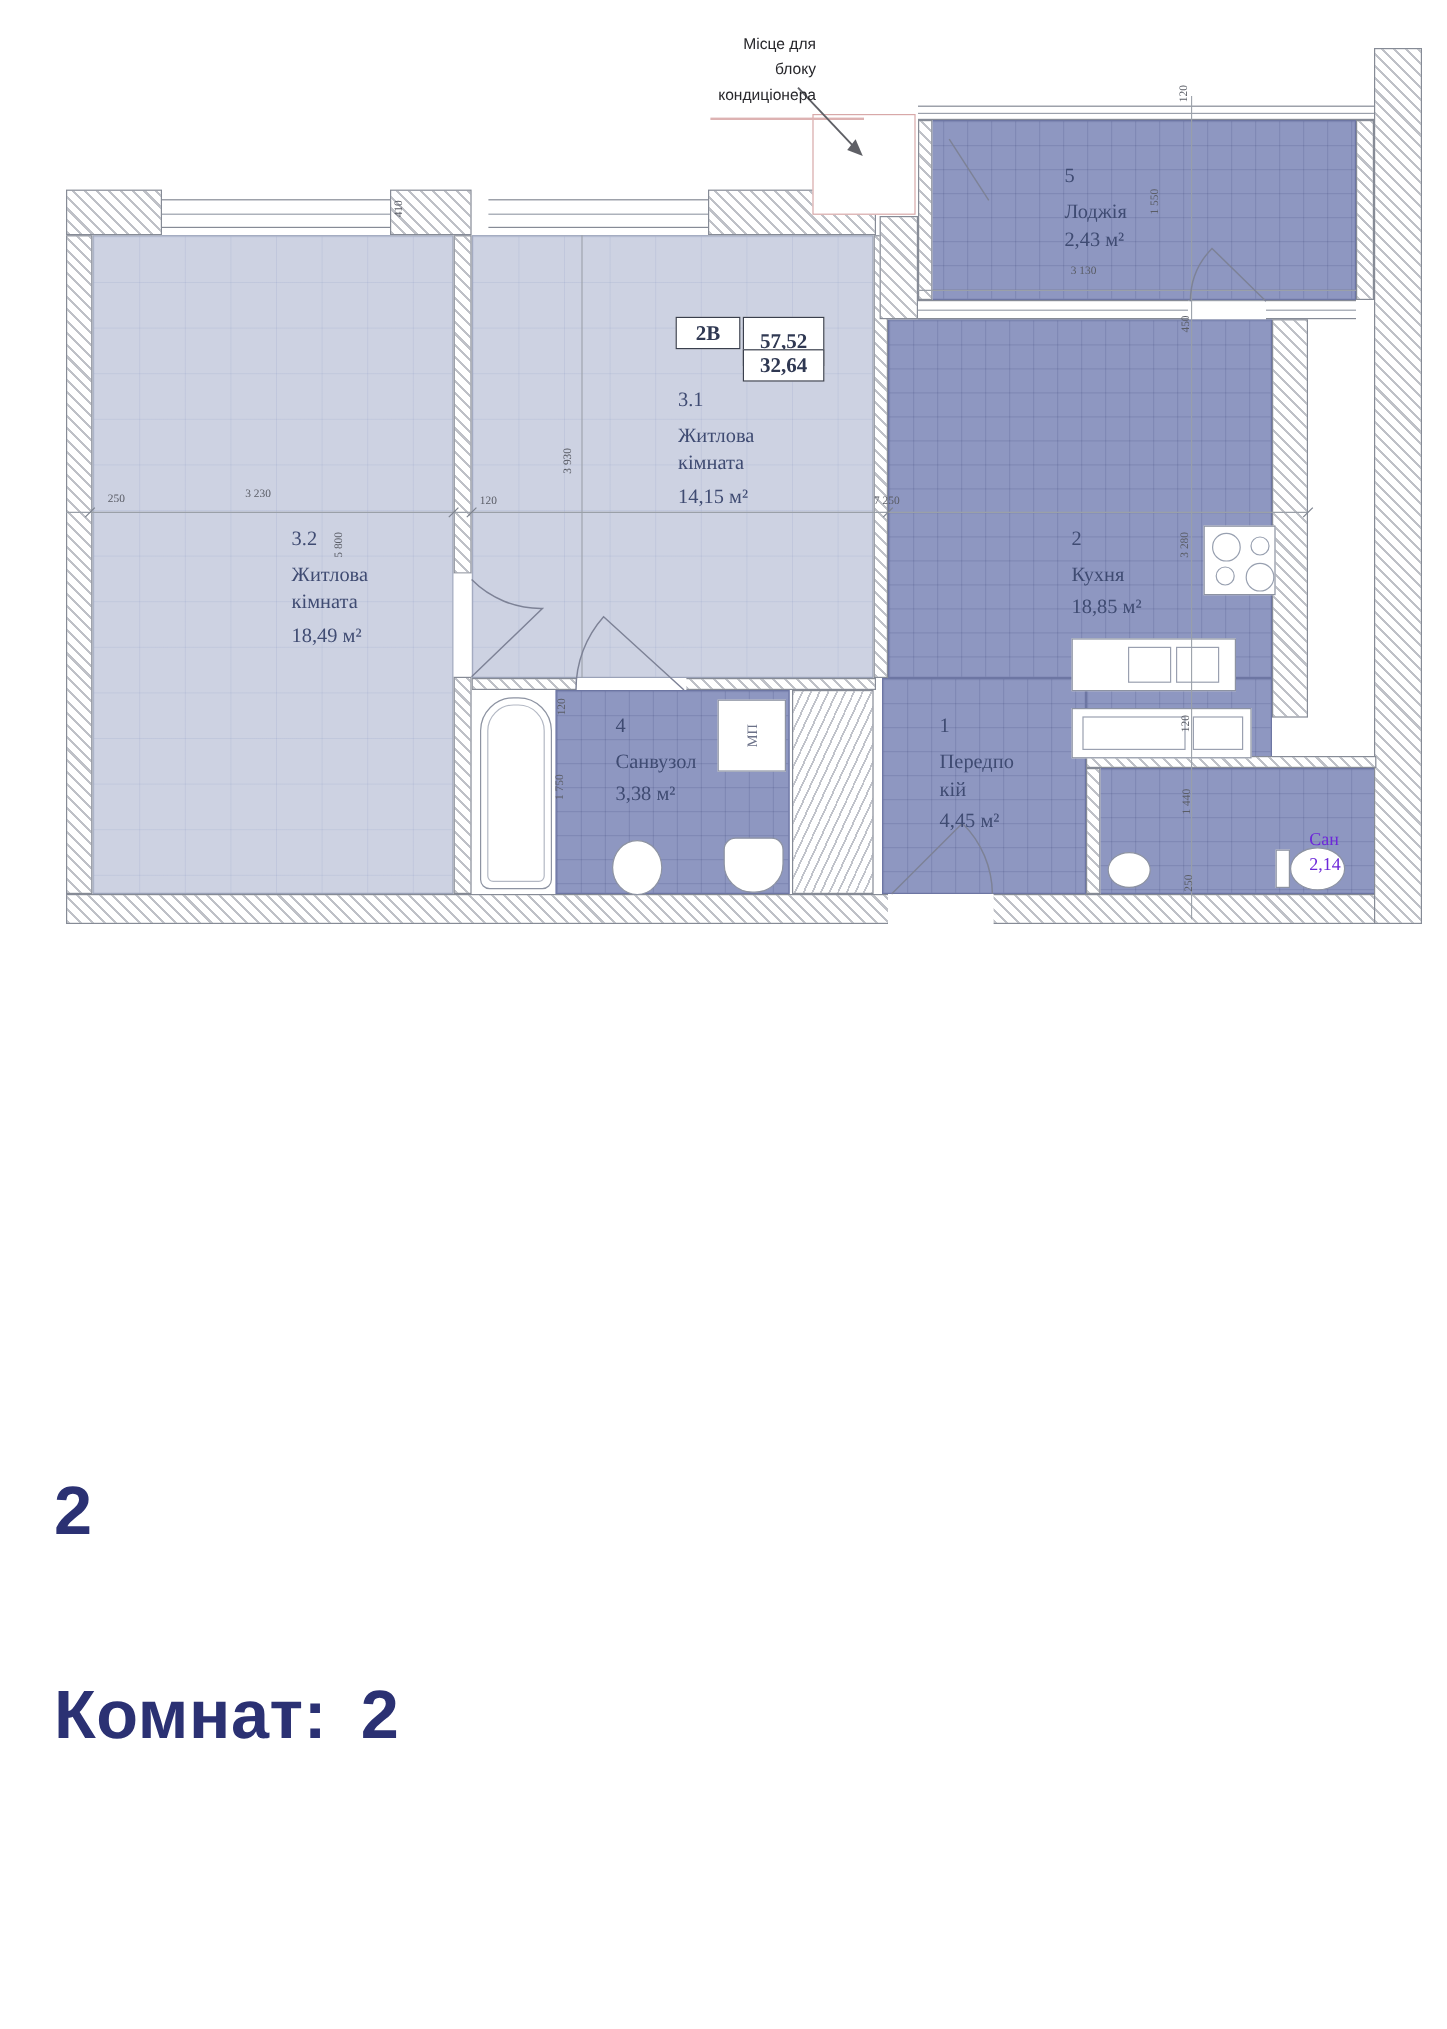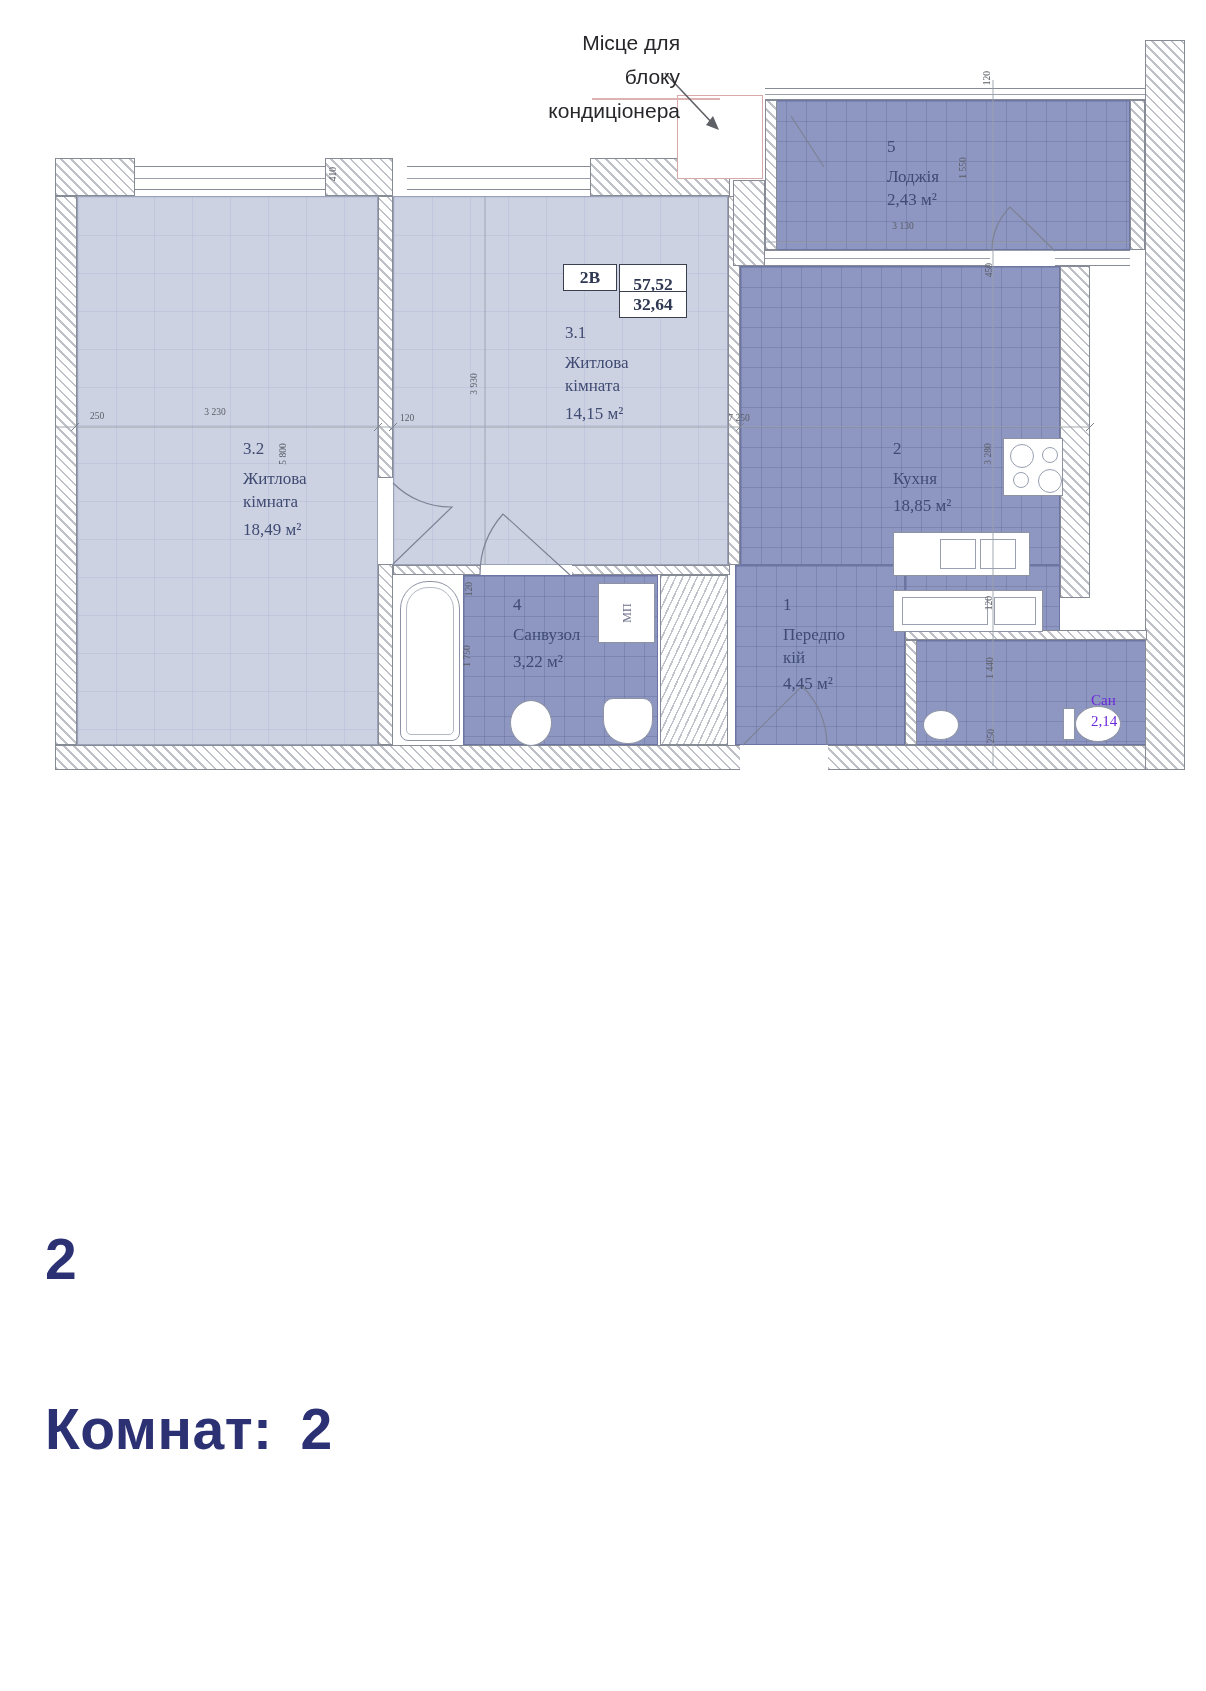--- a/index.html
+++ b/index.html
@@ -30,21 +30,21 @@
   .roomlabel{position:absolute;font-family:"Liberation Serif",serif;color:#3f4b72;
              font-size:17px;line-height:1.34;}
   .roomlabel span{display:block;}
   .roomlabel .num{margin-bottom:7px;}
   .dim{position:absolute;font-family:"Liberation Serif",serif;font-size:9.5px;color:#5a5d66;
        transform:translate(-50%,-50%);white-space:nowrap;}
   .dim.rot{transform:translate(-50%,-50%) rotate(-90deg);}
   .tagcell{position:absolute;background:#fff;border:1.8px solid #3a3f4d;
            font-family:"Liberation Serif",serif;font-size:17.5px;font-weight:600;color:#2f3852;
            display:flex;align-items:center;justify-content:center;box-sizing:border-box;}
-  .acnote{position:absolute;text-align:right;font-size:21px;color:#27272b;line-height:1.62;}
+  .acnote{position:absolute;text-align:right;font-size:13px;color:#27272b;line-height:1.62;}
   .mp-label{position:absolute;left:50%;top:50%;transform:translate(-50%,-50%) rotate(-90deg);
             font-family:"Liberation Serif",serif;font-size:12px;color:#6b7188;}
   .wclabel{position:absolute;font-family:"Liberation Serif",serif;color:#6d28d9;font-size:15px;line-height:1.4;}
   
   .info-row{position:absolute;left:45px;display:flex;gap:28px;align-items:baseline;
             font-weight:700;font-size:57px;color:#2b3173;letter-spacing:.5px;}
   .corner-circle{position:absolute;left:1162px;top:1582px;width:500px;height:500px;
                  border-radius:50%;background:#e9e8f3;}
 </style>
 </head>
@@ -170,21 +170,21 @@
       <span style="margin-top:6px">18,49 м²</span>
     </div>
     <div class="roomlabel" style="left:838px;top:420px">
       <span class="num">2</span>
       <span>Кухня</span>
       <span style="margin-top:4px">18,85 м²</span>
     </div>
     <div class="roomlabel" style="left:458px;top:576px">
       <span class="num">4</span>
       <span>Санвузол</span>
-      <span style="margin-top:4px">3,22 м²</span>
+      <span style="margin-top:4px">3,38 м²</span>
     </div>
     <div class="roomlabel" style="left:728px;top:576px">
       <span class="num">1</span>
       <span>Передпо</span>
       <span>кій</span>
       <span style="margin-top:4px">4,45 м²</span>
     </div>
     <div class="wclabel" style="left:1036px;top:672px">
       <span style="display:block">Сан</span>
       <span style="display:block">2,14</span>

